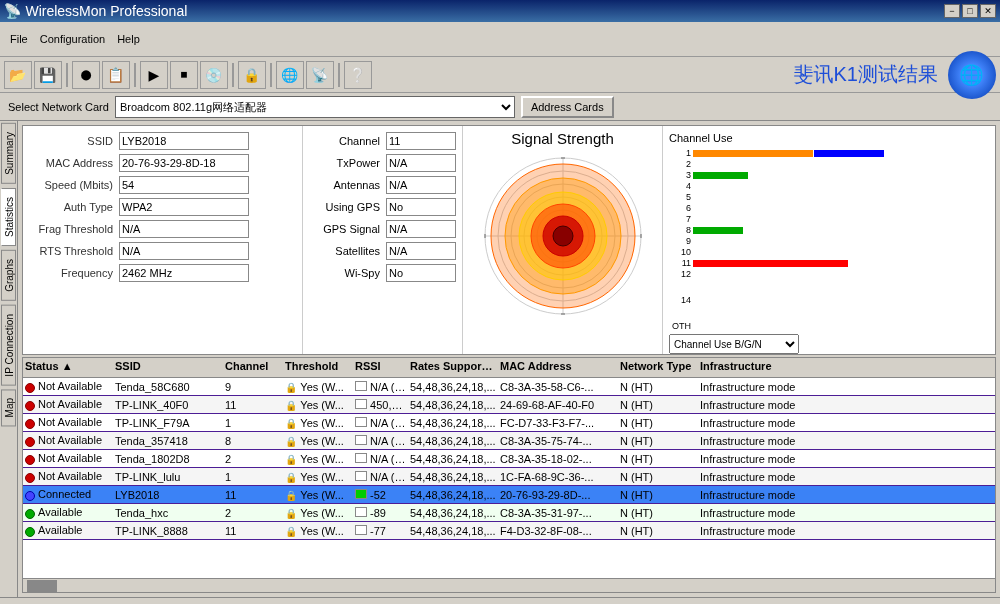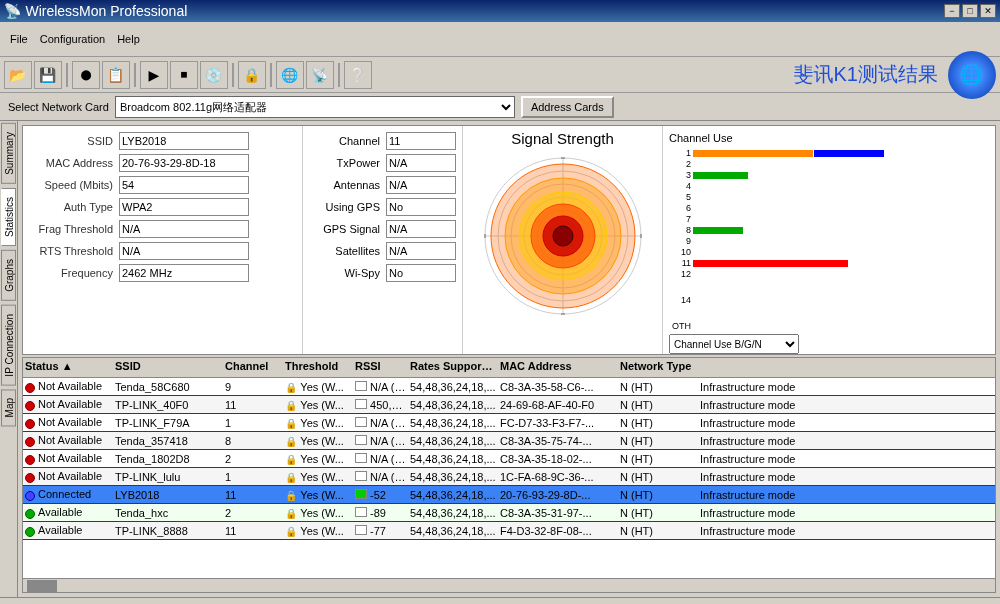--- a/index.html
+++ b/index.html
@@ -313,20 +313,21 @@
 
       <div class="table-header">
         <div class="th col-status">Status ▲</div>
         <div class="th col-ssid">SSID</div>
         <div class="th col-channel">Channel</div>
         <div class="th col-security">Threshold</div>
         <div class="th col-rssi">RSSI</div>
         <div class="th col-rates">Rates Supported</div>
         <div class="th col-mac">MAC Address</div>
         <div class="th col-nettype">Network Type</div>
+        <div class="th col-infra">Infrastructure</div>
         <div style="width:16px;"></div>
       </div>
 
       <div class="table-body">
 
         <div class="table-row">
           <div class="td col-status"><span class="status-dot dot-red"></span>Not Available</div>
           <div class="td col-ssid">Tenda_58C680</div>
           <div class="td col-channel">9</div>
           <div class="td col-security"><span class="lock-icon">🔒</span> Yes (W...</div>

